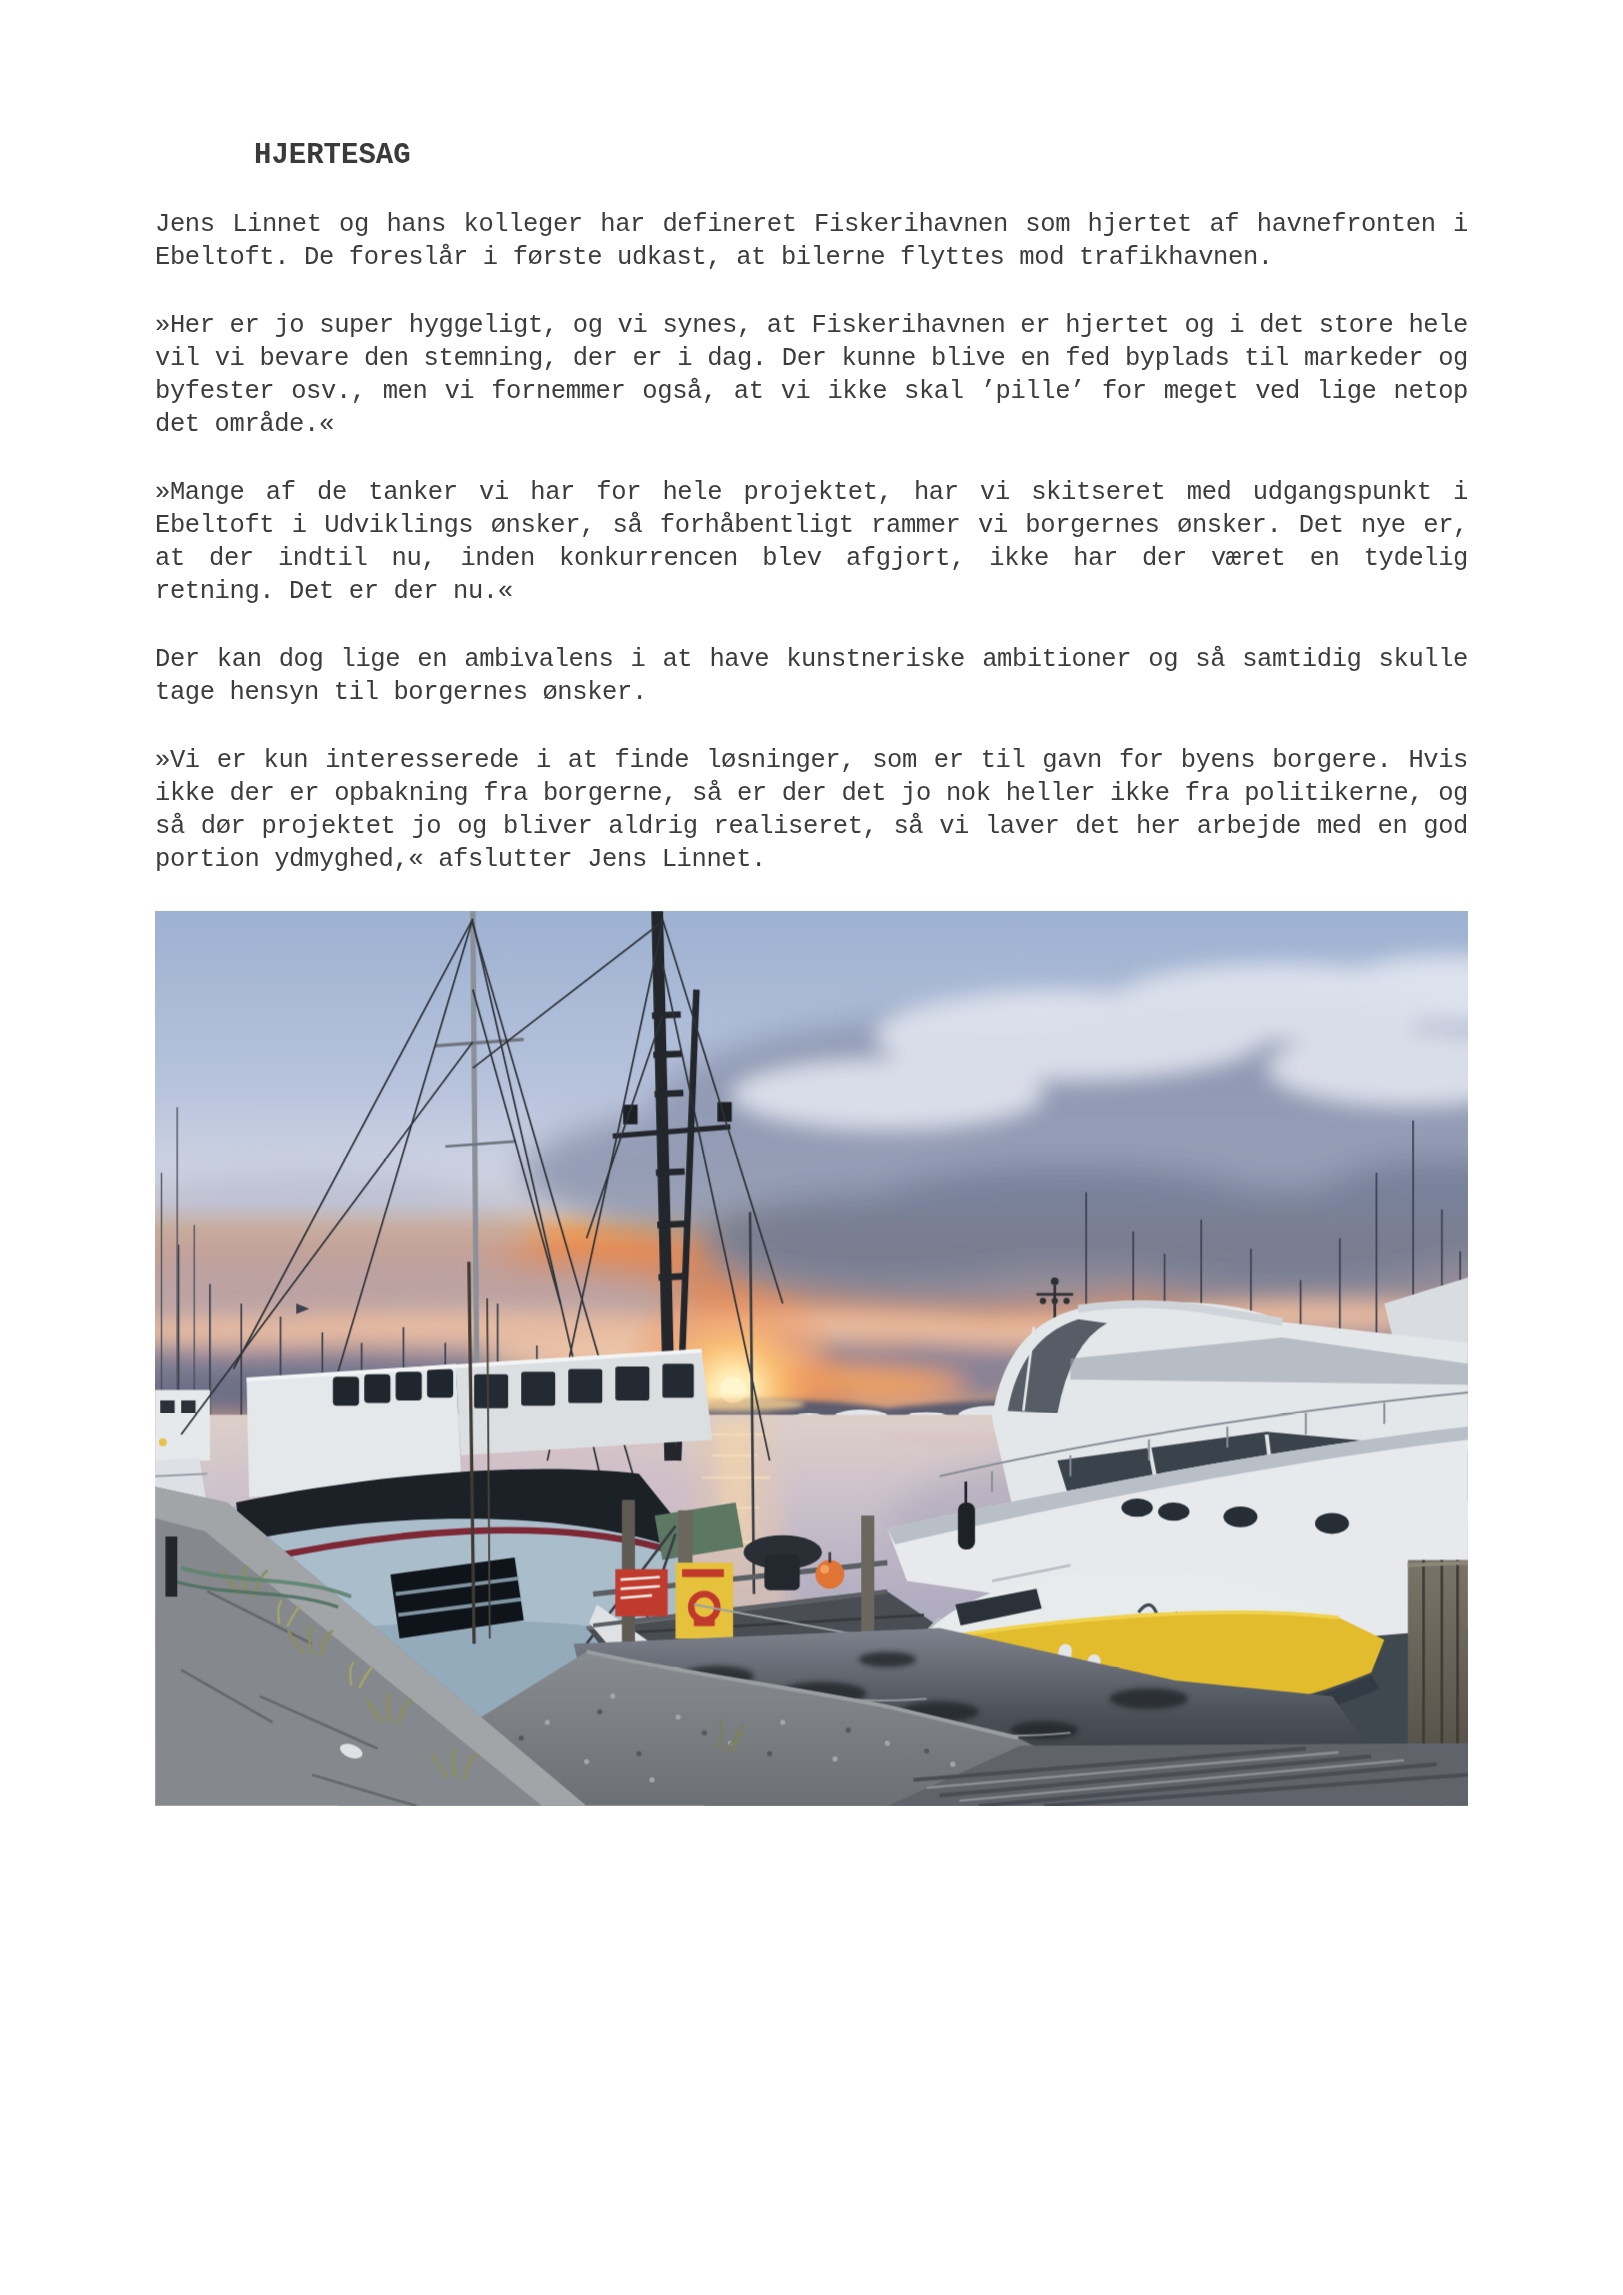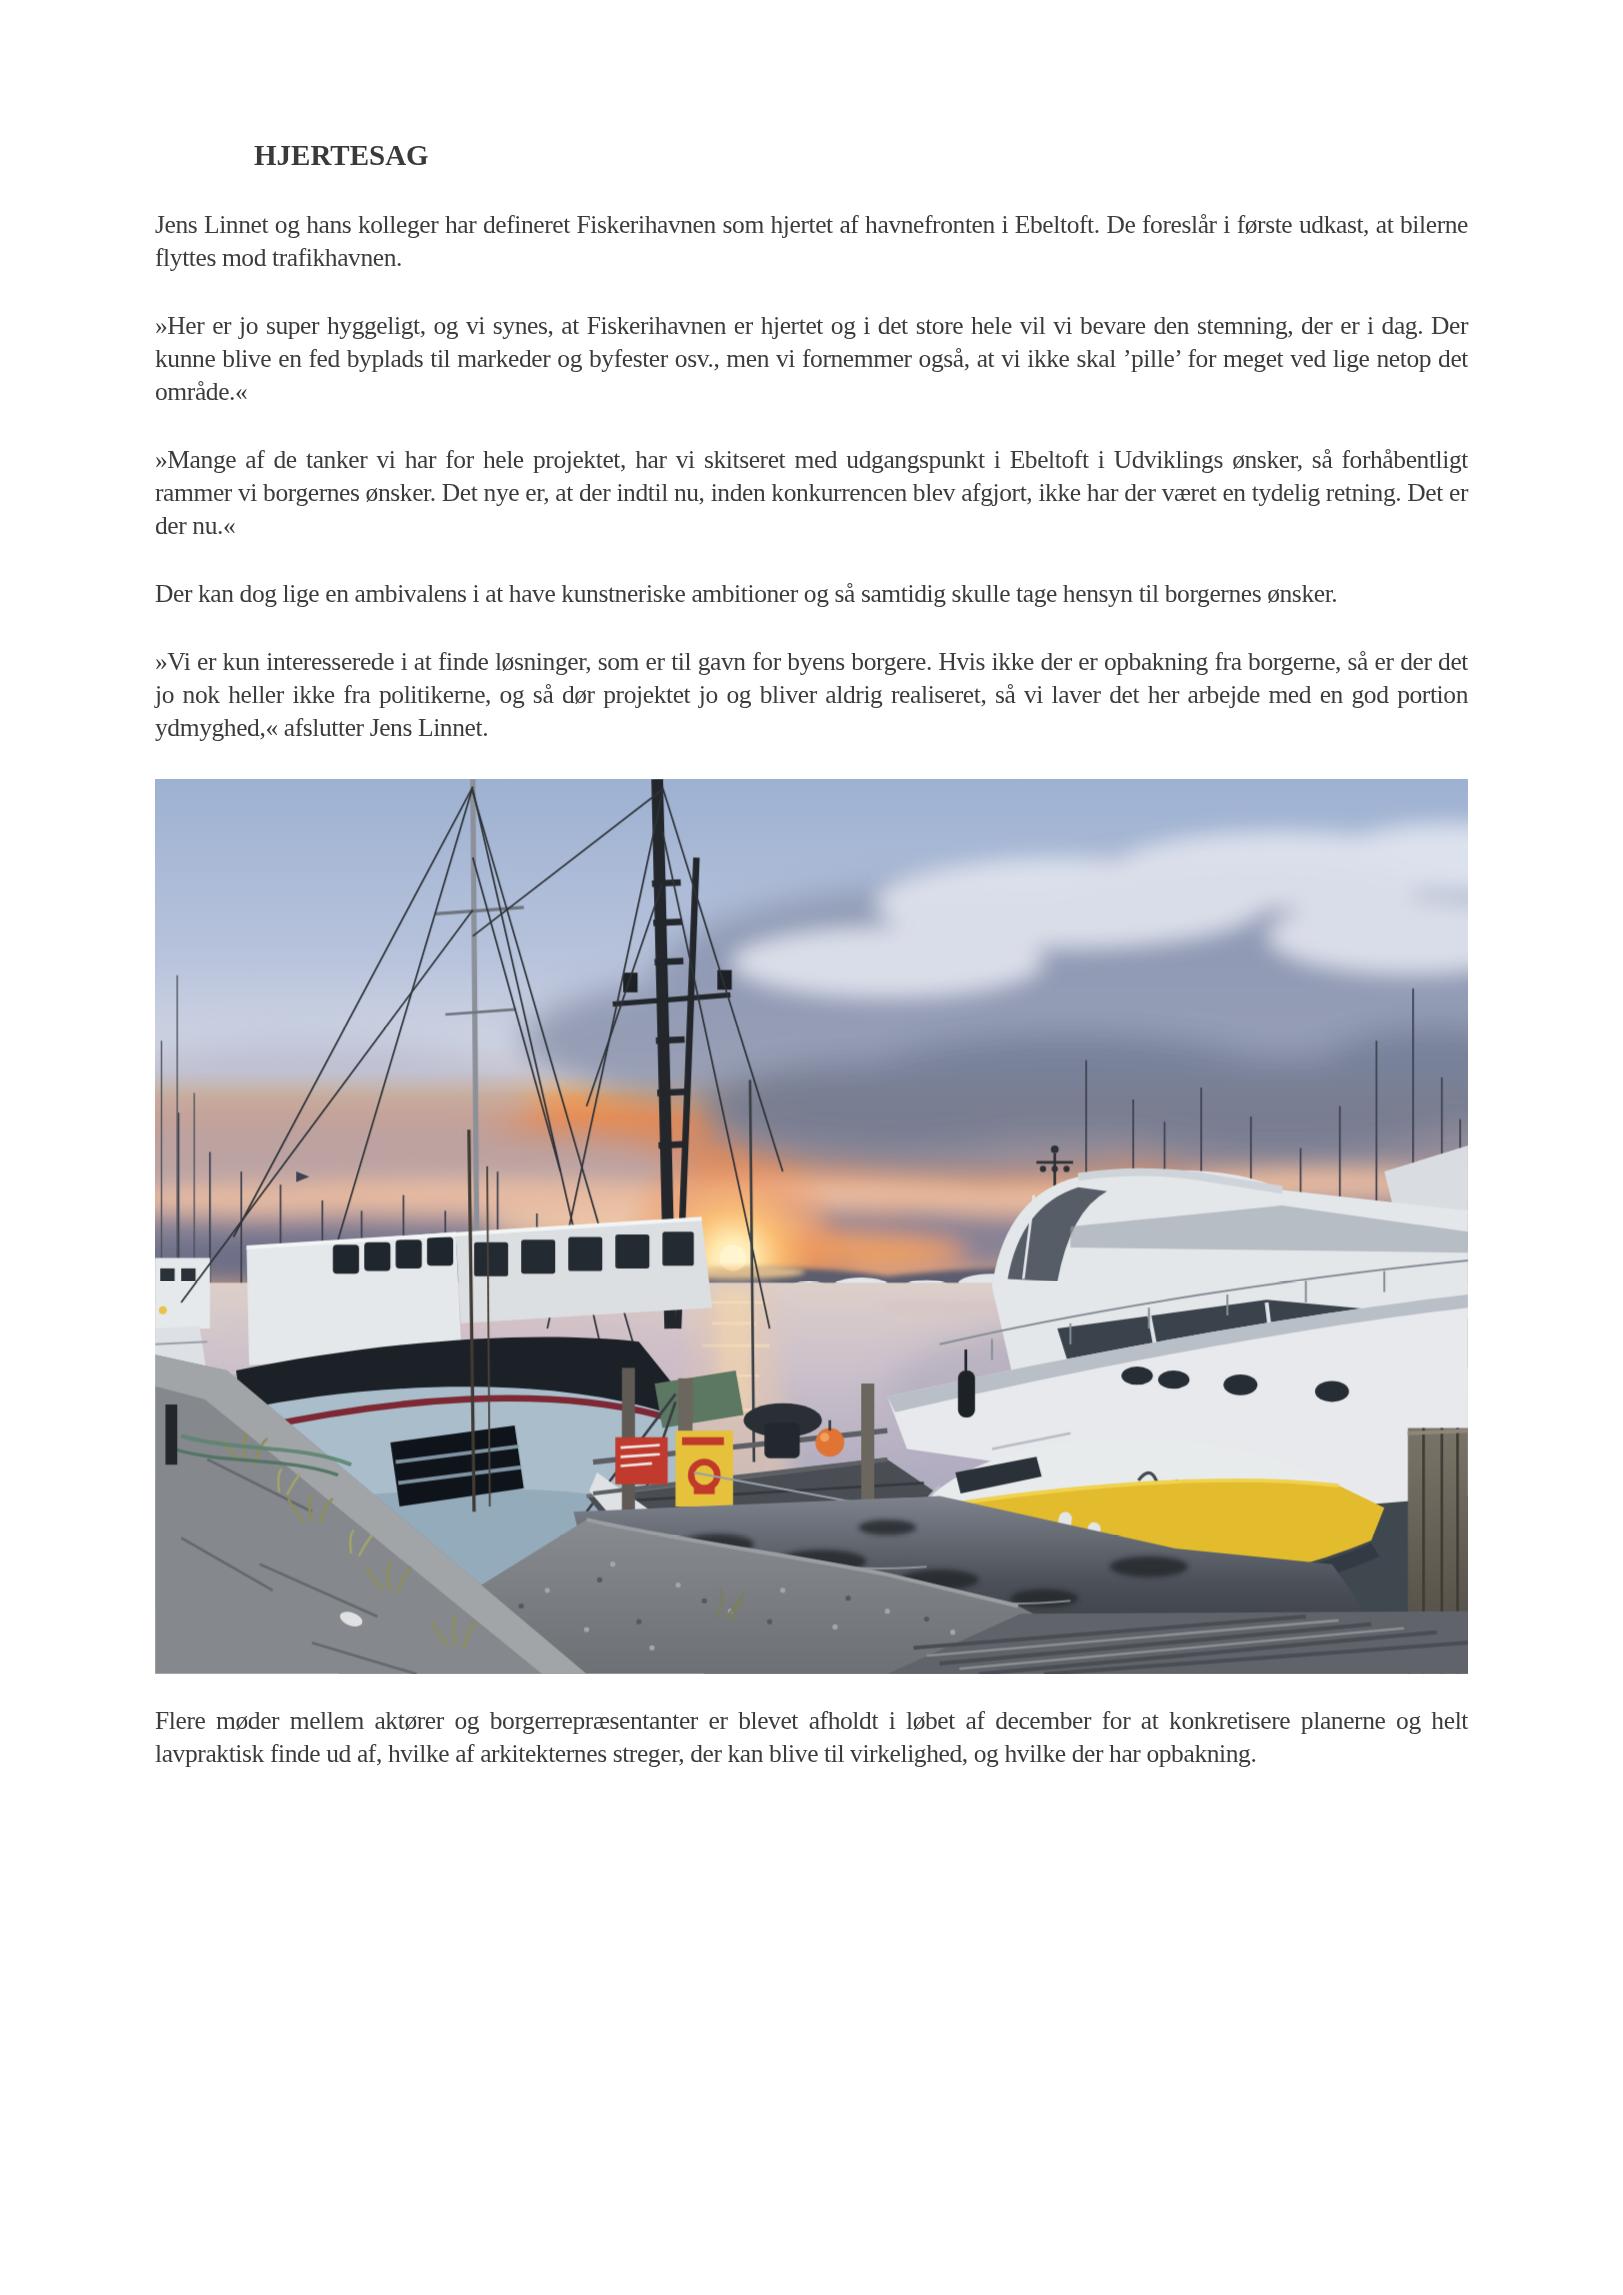--- a/index.html
+++ b/index.html
@@ -1,20 +1,20 @@
 <!DOCTYPE html>
 <html style="font-size:10.5px"><head>
 <meta charset="utf-8">
 <style>
   html,body{margin:0;padding:0;background:#ffffff;}
   .page{
     position:relative;
     width:1623px;height:2295px;
     background:#ffffff;
-    font-family:Liberation Serif, serif;
+    font-family:Liberation Mono, monospace;
     overflow:hidden;
   }
   .content{
     position:absolute;
     left:155px;top:139px;
     width:1313px;
     color:#3c3c3c;
     font-size:25.5px;
     line-height:33px;
     letter-spacing:-0.4px;
@@ -514,17 +514,16 @@
           <path d="M20,502 C60,514 110,508 150,524" stroke="#5d8570" stroke-width="3" fill="none" opacity="0.9"></path>
           <path d="M14,512 C54,524 100,518 140,532" stroke="#4e7260" stroke-width="2.5" fill="none" opacity="0.9"></path>
           <rect x="8" y="478" width="9" height="46" fill="#23272c"></rect>
         </g>
       </svg>
     </figure>
 
     <div class="caption">
     </div>
 
-    <p class="body-par">Flere møder mellem aktører og borgerrepræsentanter er blevet afholdt i løbet af december for at konkretisere planerne og helt lavpraktisk finde ud af, hvilke af arkitekternes streger, der kan blive til virkelighed, og hvilke der har opbakning.</p>
 
   </div>
 </div>
 
 
 </body></html>

